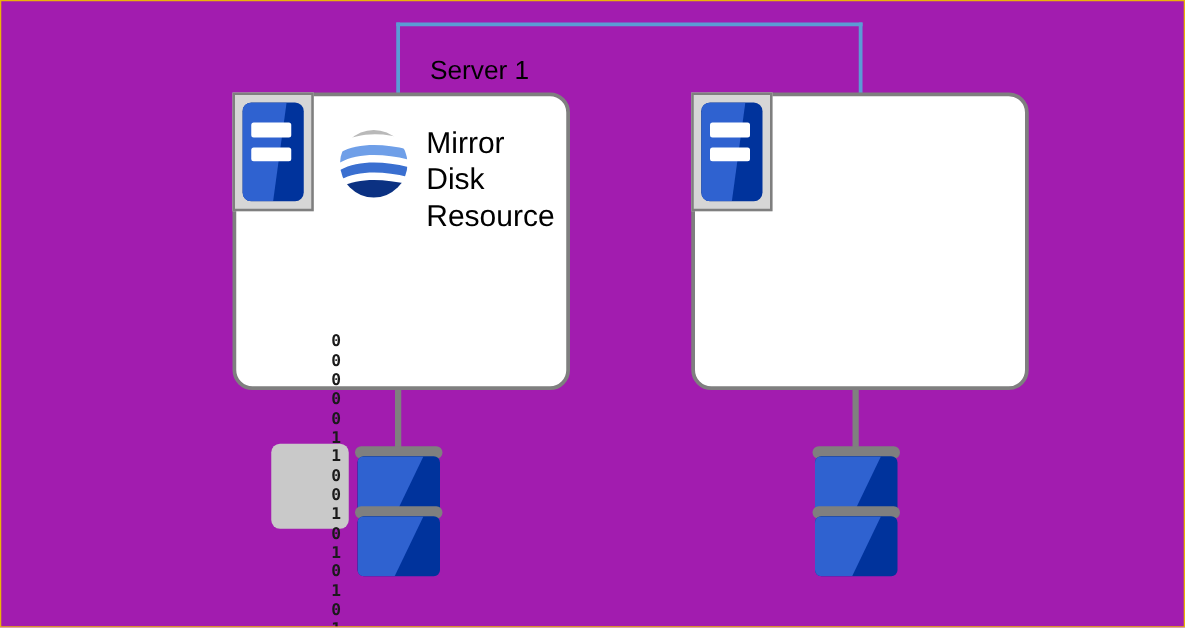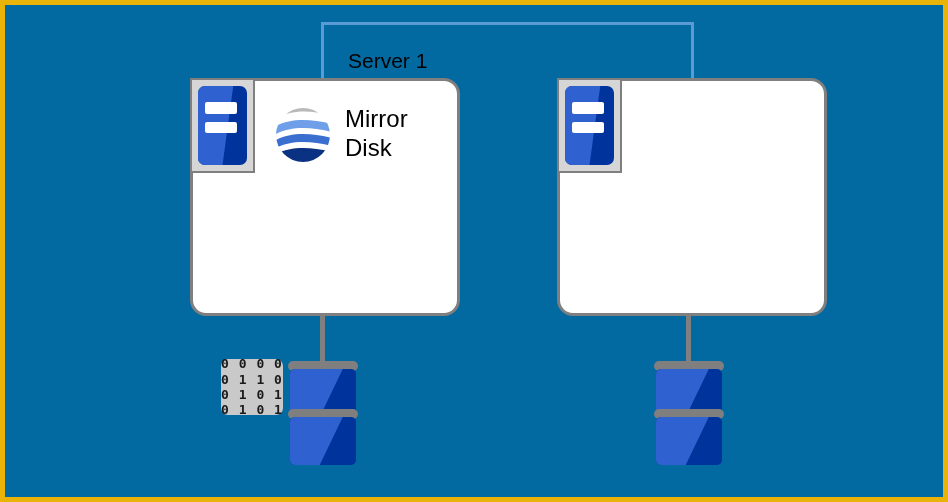--- a/index.html
+++ b/index.html
@@ -7,22 +7,22 @@
     padding: 0;
     background: #ffffff;
   }
   body {
     font-family: "Liberation Sans", sans-serif;
   }
   #canvas {
     position: relative;
     width: 948px;
     height: 502px;
-    background: #0369a1;
-    border: 5px solid #eab308;
+    background: #a21caf;
+    border: 1px solid #eab308;
     box-sizing: border-box;
     overflow: hidden;
   }
 
   
   .hb-seg { position: absolute; background: #5b9bd5; }
 
   
   .server-box {
     position: absolute;
@@ -157,21 +157,21 @@
       <g clip-path="url(#globeclip)">
         <rect x="0" y="0" width="60" height="58" fill="#ffffff"></rect>
         <path d="M -6 20 C 10 2, 40 2, 66 13 L 66 -8 L -6 -8 Z" fill="#b9b9b9"></path>
         <path d="M -6 27 C 10 10, 40 12, 66 20 L 66 28 C 40 20, 10 18, -6 35 Z" fill="#6f9fe8"></path>
         <path d="M -6 41 C 10 24, 40 26, 66 34 L 66 42 C 40 34, 10 32, -6 49 Z" fill="#3a6fd0"></path>
         <path d="M -6 55 C 10 38, 40 40, 66 48 L 66 66 L -6 66 Z" fill="#0b3182"></path>
       </g>
     </svg>
   </div>
 
-  <div class="label" style="left:340px; top:99px; font-size:24px;"><span>Mirror</span><br><span>Disk</span><br></div>
+  <div class="label" style="left:340px; top:99px; font-size:24px;"><span>Mirror</span><br><span>Disk</span><br><span>Resource</span></div>
 
 
   <div class="server-box" style="left:552px; top:73px; width:270px; height:238px;"></div>
 
   <div class="srv-icon" style="left:552px; top:73px; width:65px; height:95px;">
     <div class="srv-icon-body">
       <div class="srv-bar b1"></div>
       <div class="srv-bar b2"></div>
     </div>
   </div>
@@ -180,21 +180,21 @@
 
   <div class="disk-stack" style="left:283px; top:356px; width:70px; height:104px;">
     <div class="disk-plate" style="top:0px;"></div>
     <div class="disk-block" style="top:8px;"></div>
     <div class="disk-plate" style="top:48px;"></div>
     <div class="disk-block" style="top:56px;"></div>
   </div>
 
 
 
-  <div class="data-chip" style="left:216px; top:354px; width:62px; height:56px; font-size:13px;">
+  <div class="data-chip" style="left:216px; top:354px; width:62px; height:68px; font-size:13px;padding-left:48px;">
     <div class="row">0 0 0 0</div>
     <div class="row">0 1 1 0</div>
     <div class="row">0 1 0 1</div>
     <div class="row">0 1 0 1</div>
   </div>
 
   <div class="stem" style="left:681px; top:310px; width:5px; height:50px;"></div>
 
   <div class="disk-stack" style="left:649px; top:356px; width:70px; height:104px;">
     <div class="disk-plate" style="top:0px;"></div>

